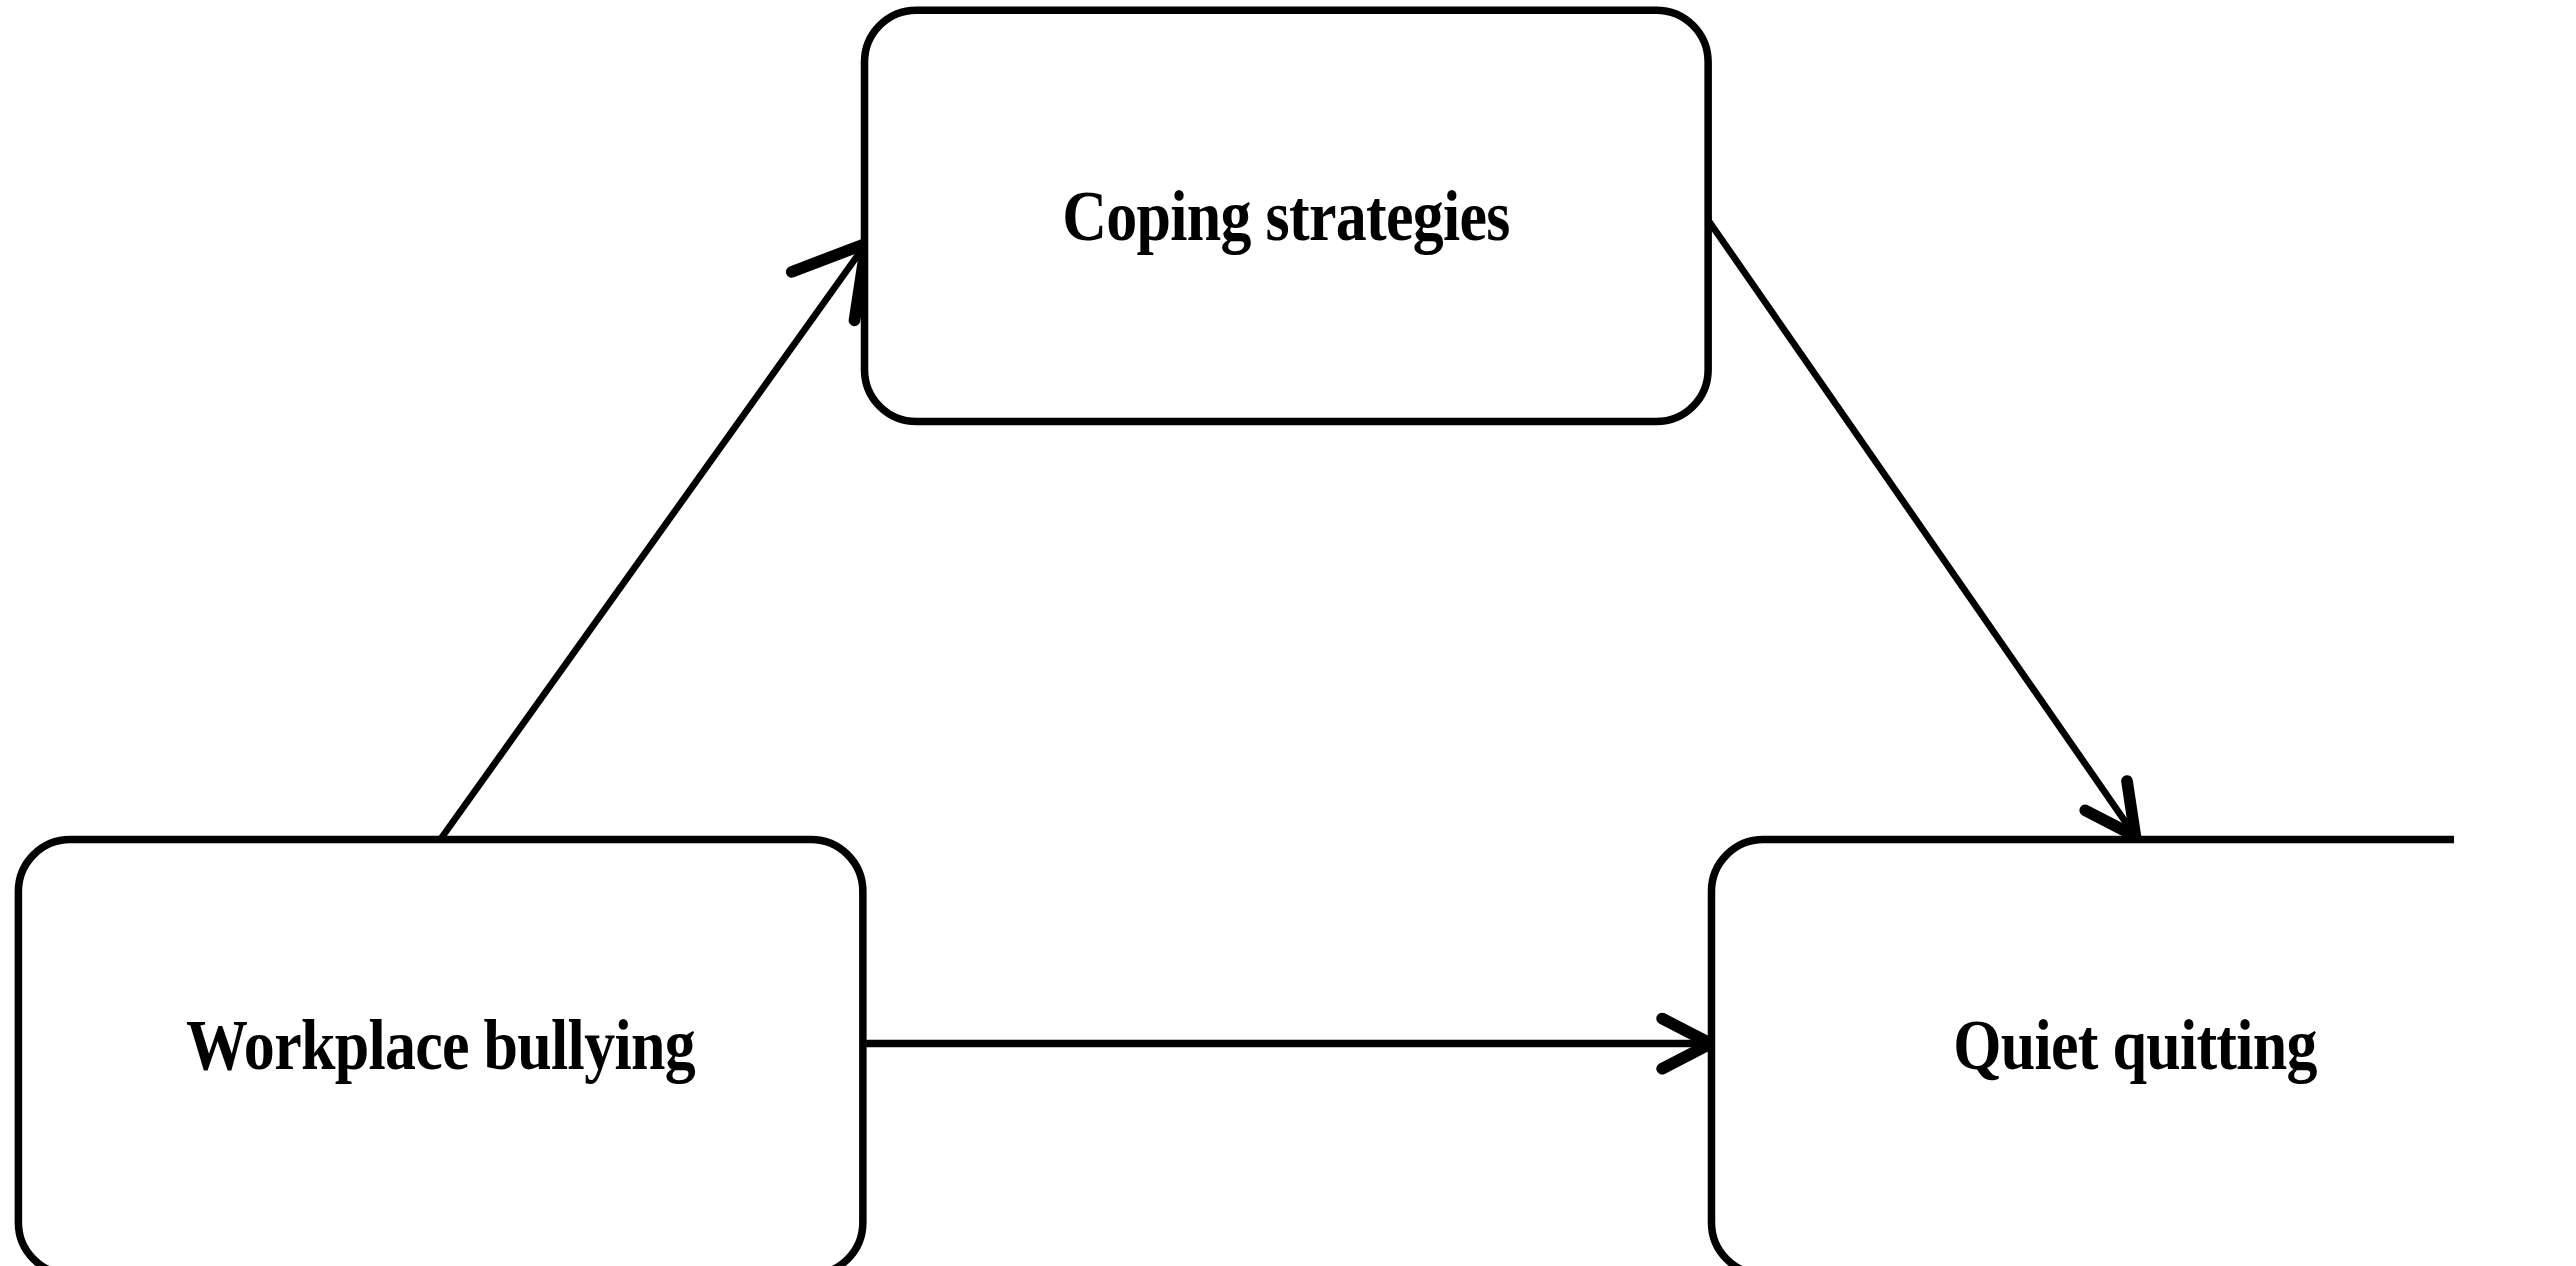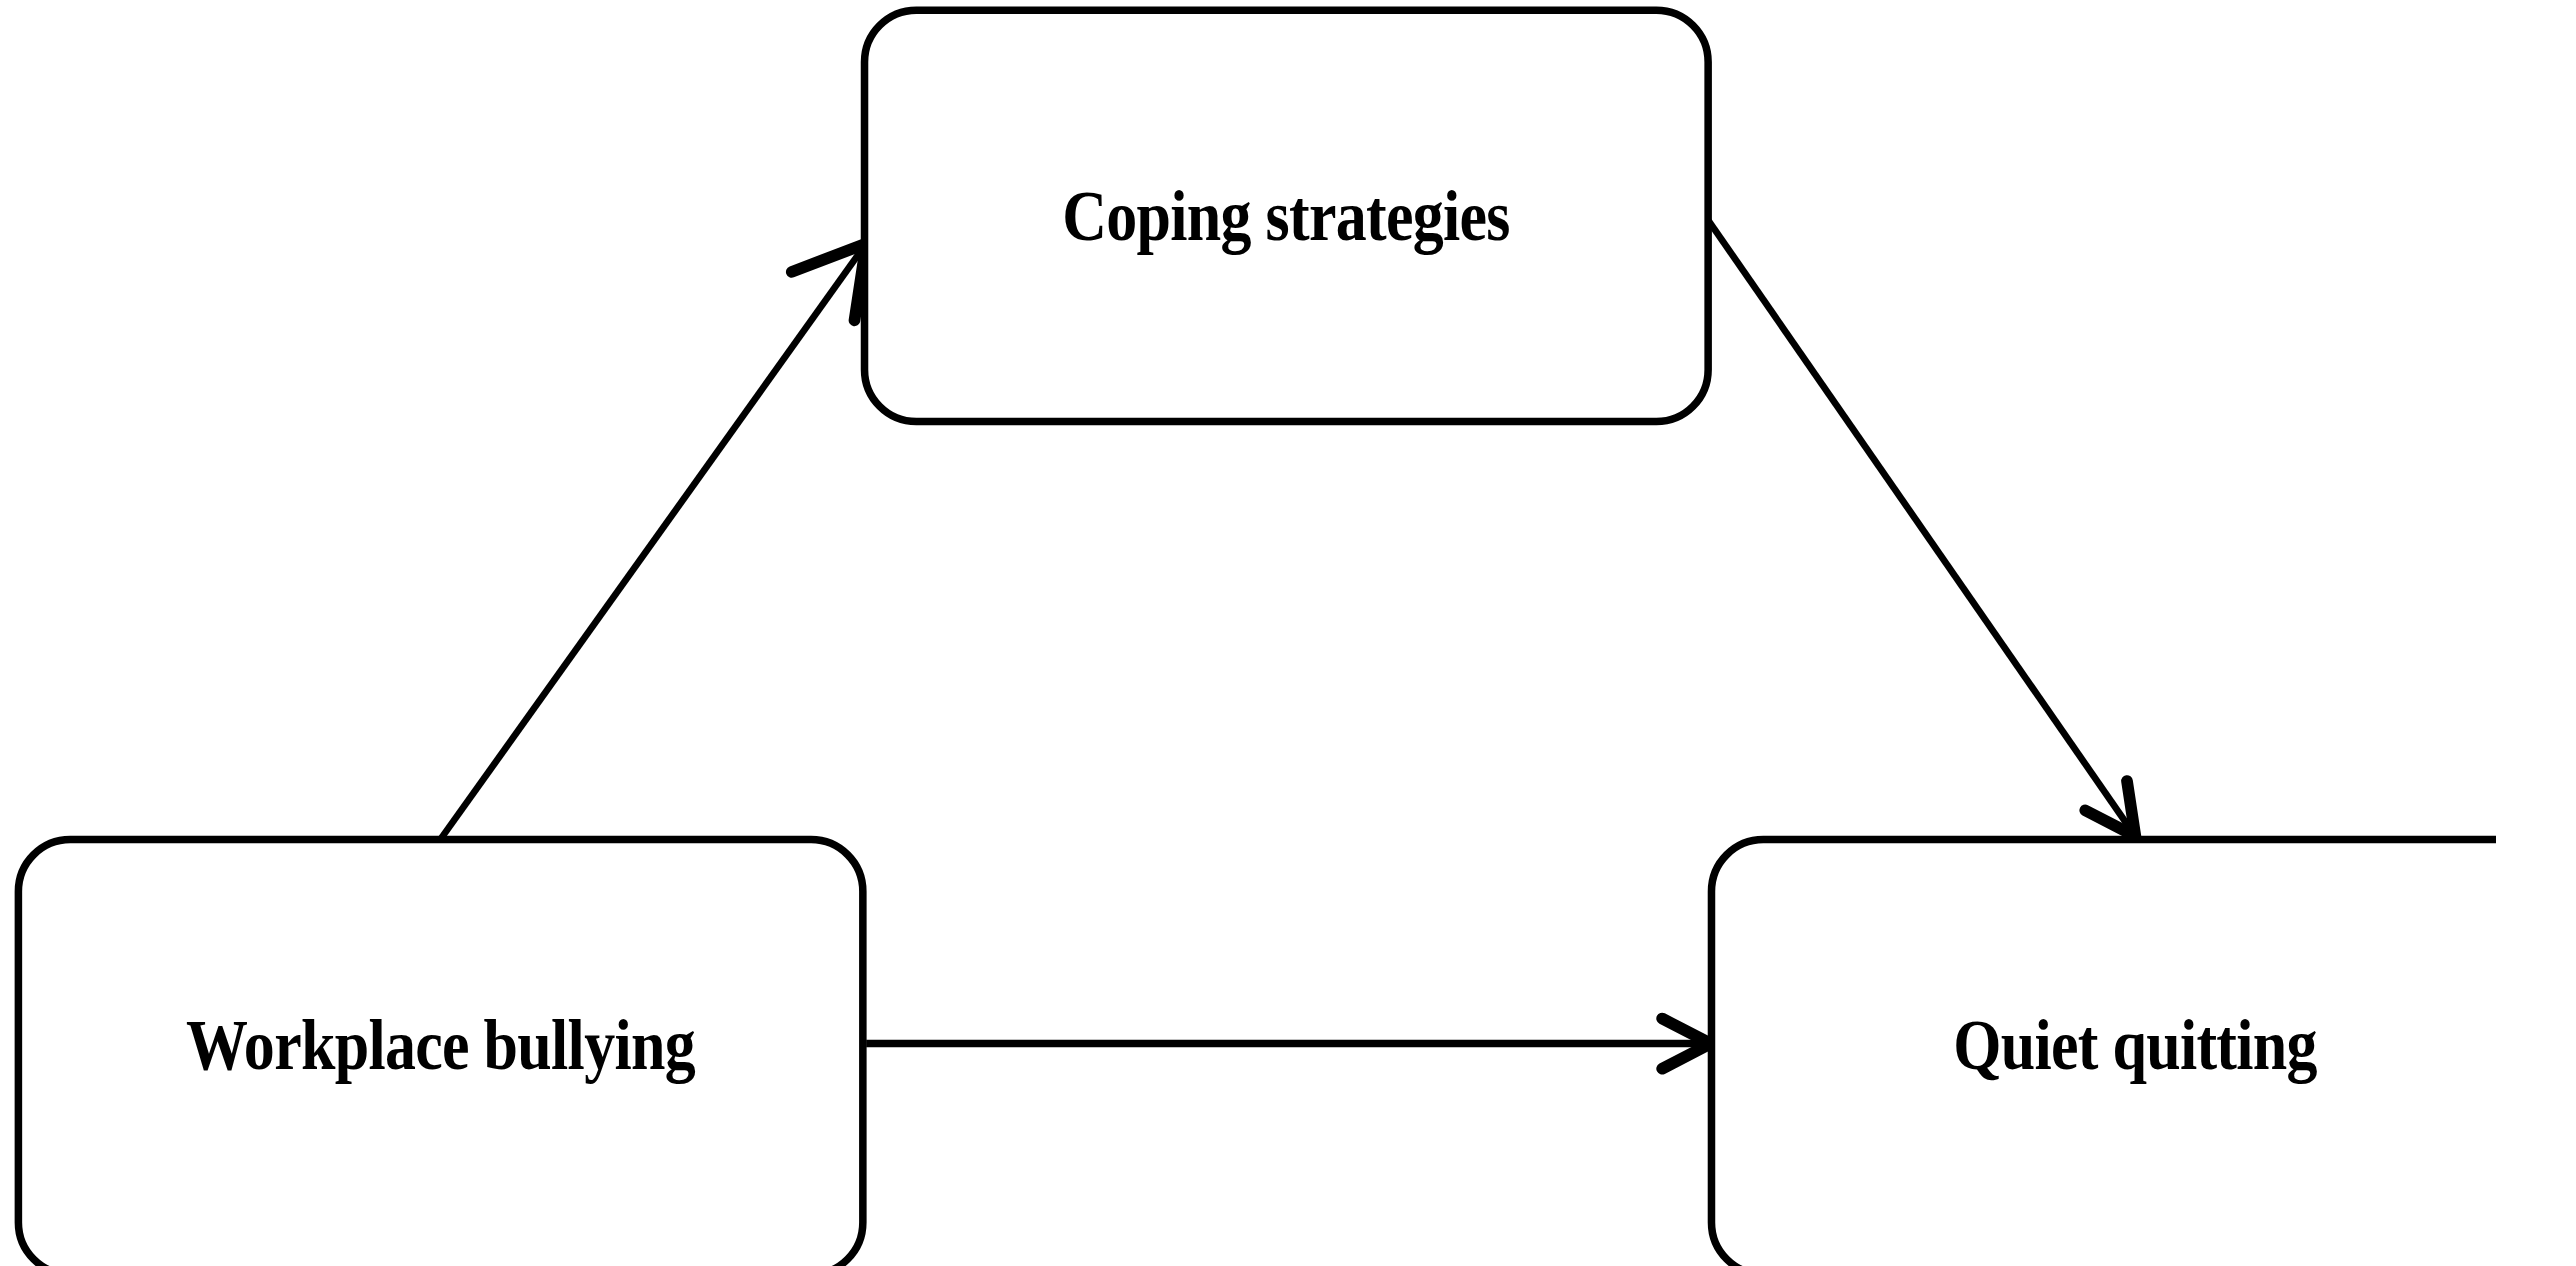--- a/index.html
+++ b/index.html
@@ -7,21 +7,20 @@
     padding: 0;
     background: #ffffff;
   }
   #canvas {
     position: relative;
     width: 2454px;
     height: 1267px;
     background: #ffffff;
     overflow: hidden;
     font-family: "Liberation Serif", "DejaVu Serif", serif;
-    padding-left: 42px;
   }
   #diagram-svg {
     position: absolute;
     left: 0;
     top: 0;
     width: 2576px;
     height: 1267px;
     display: block;
   }
   .node-label {

